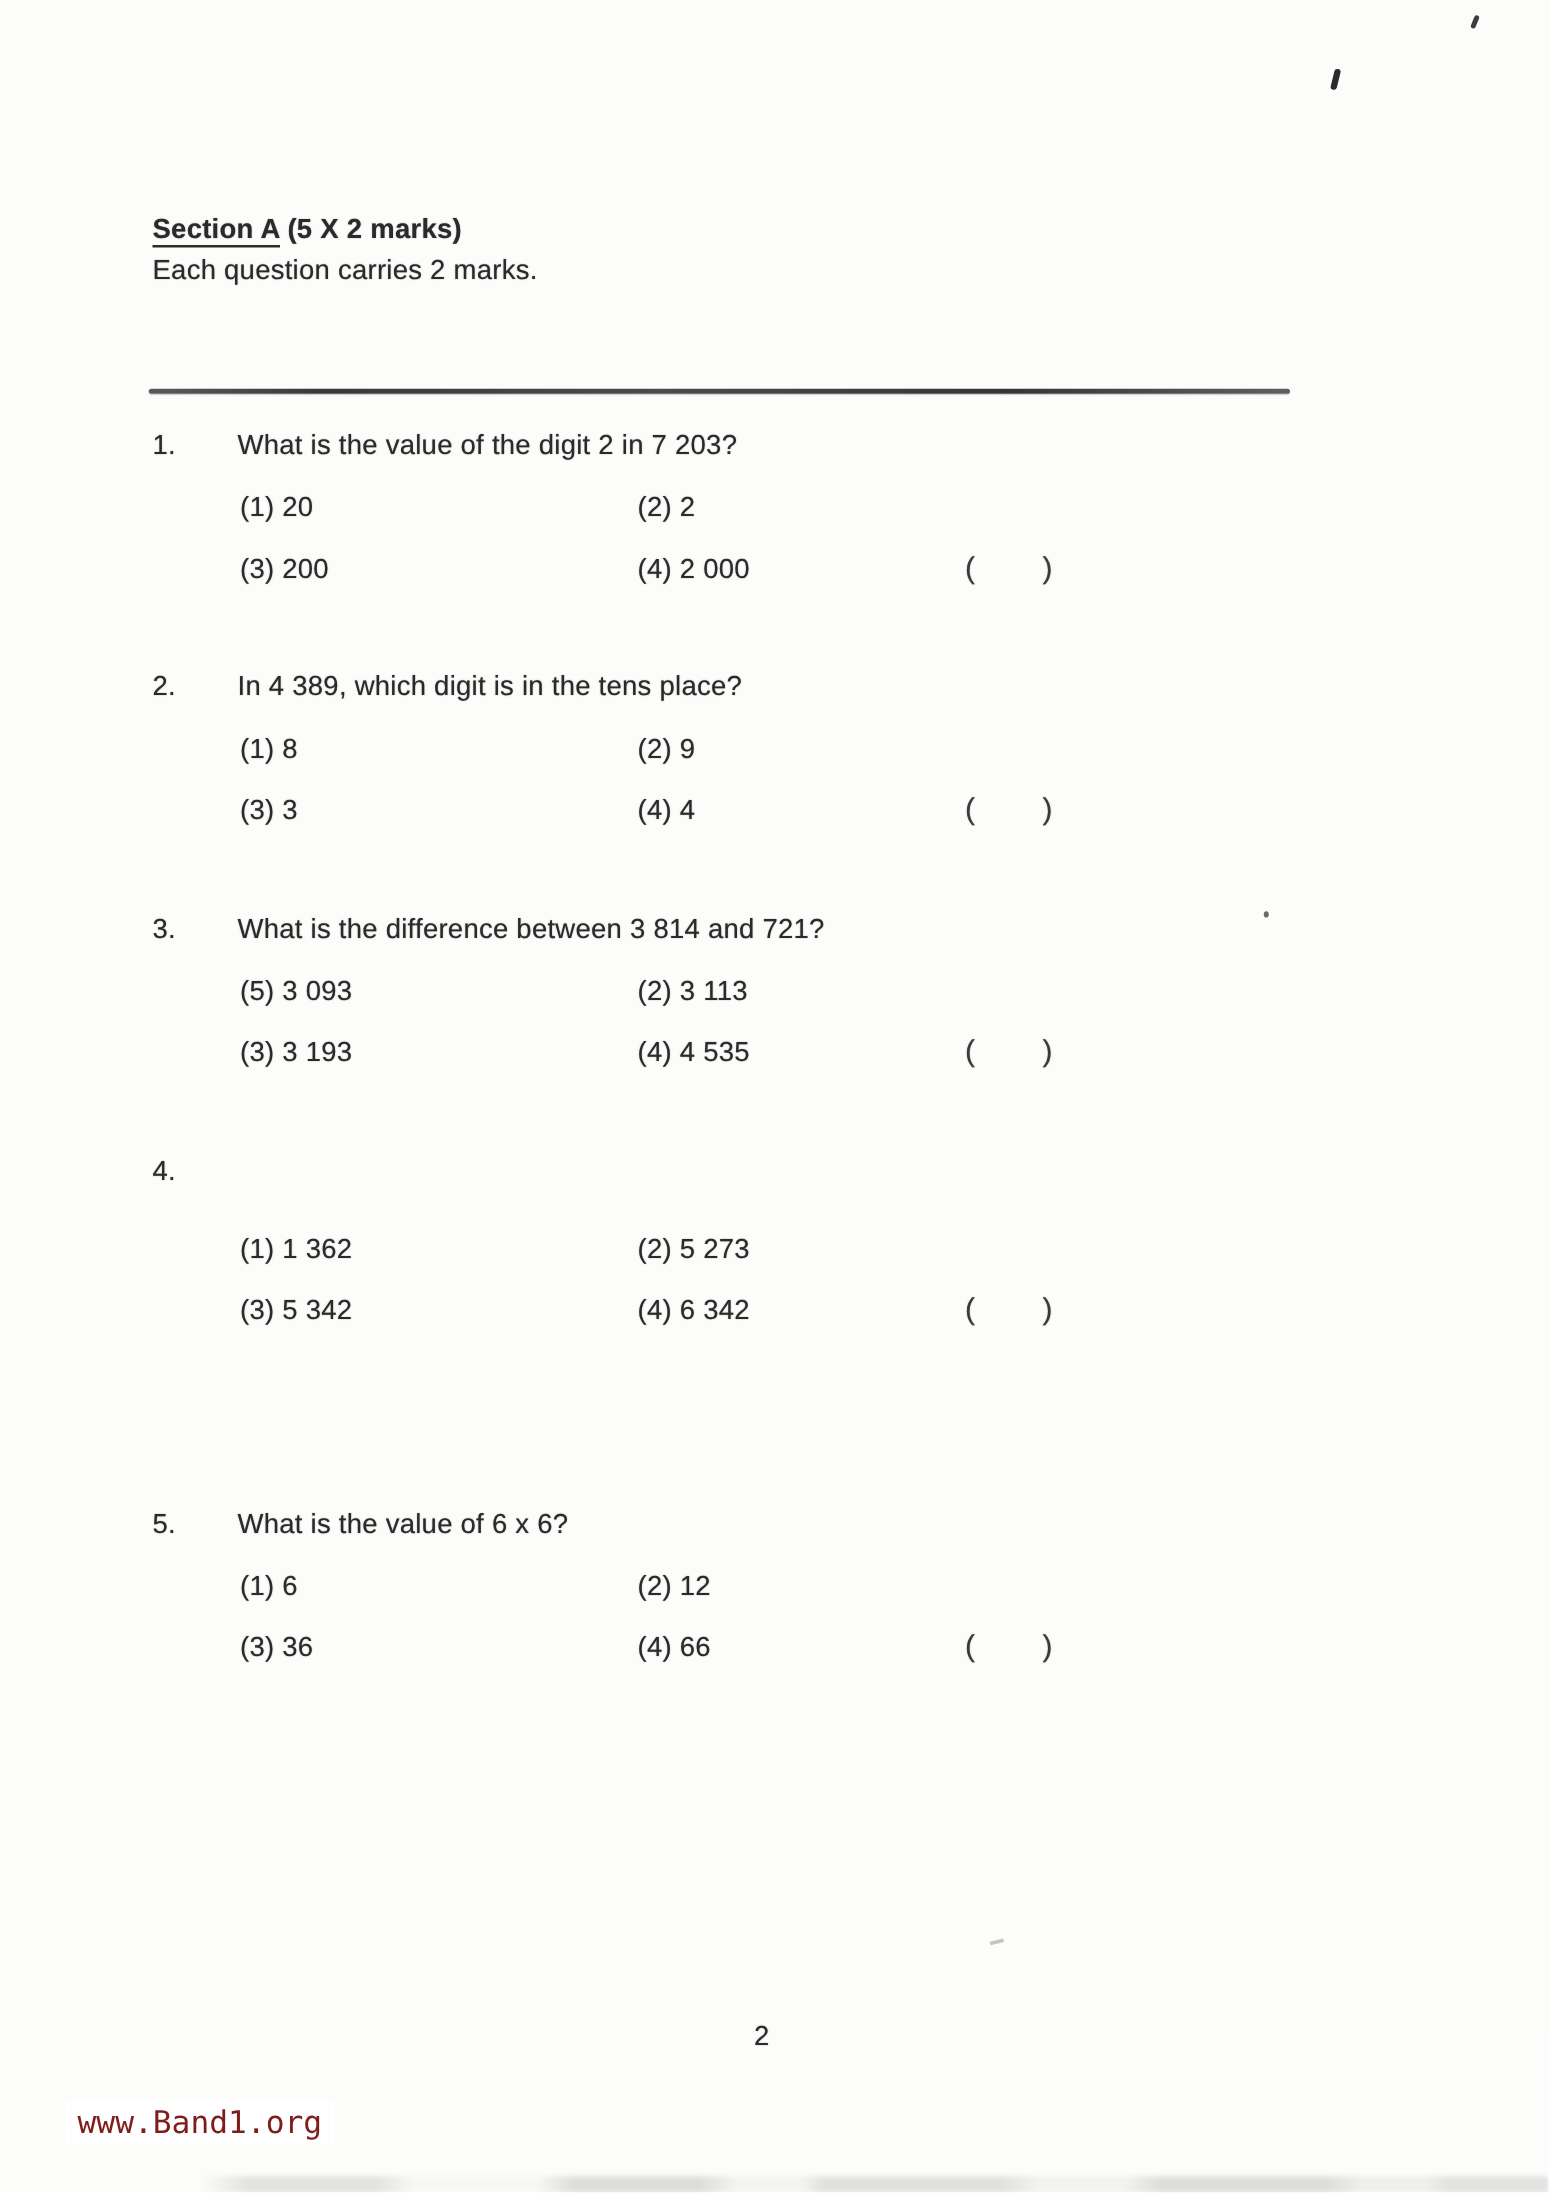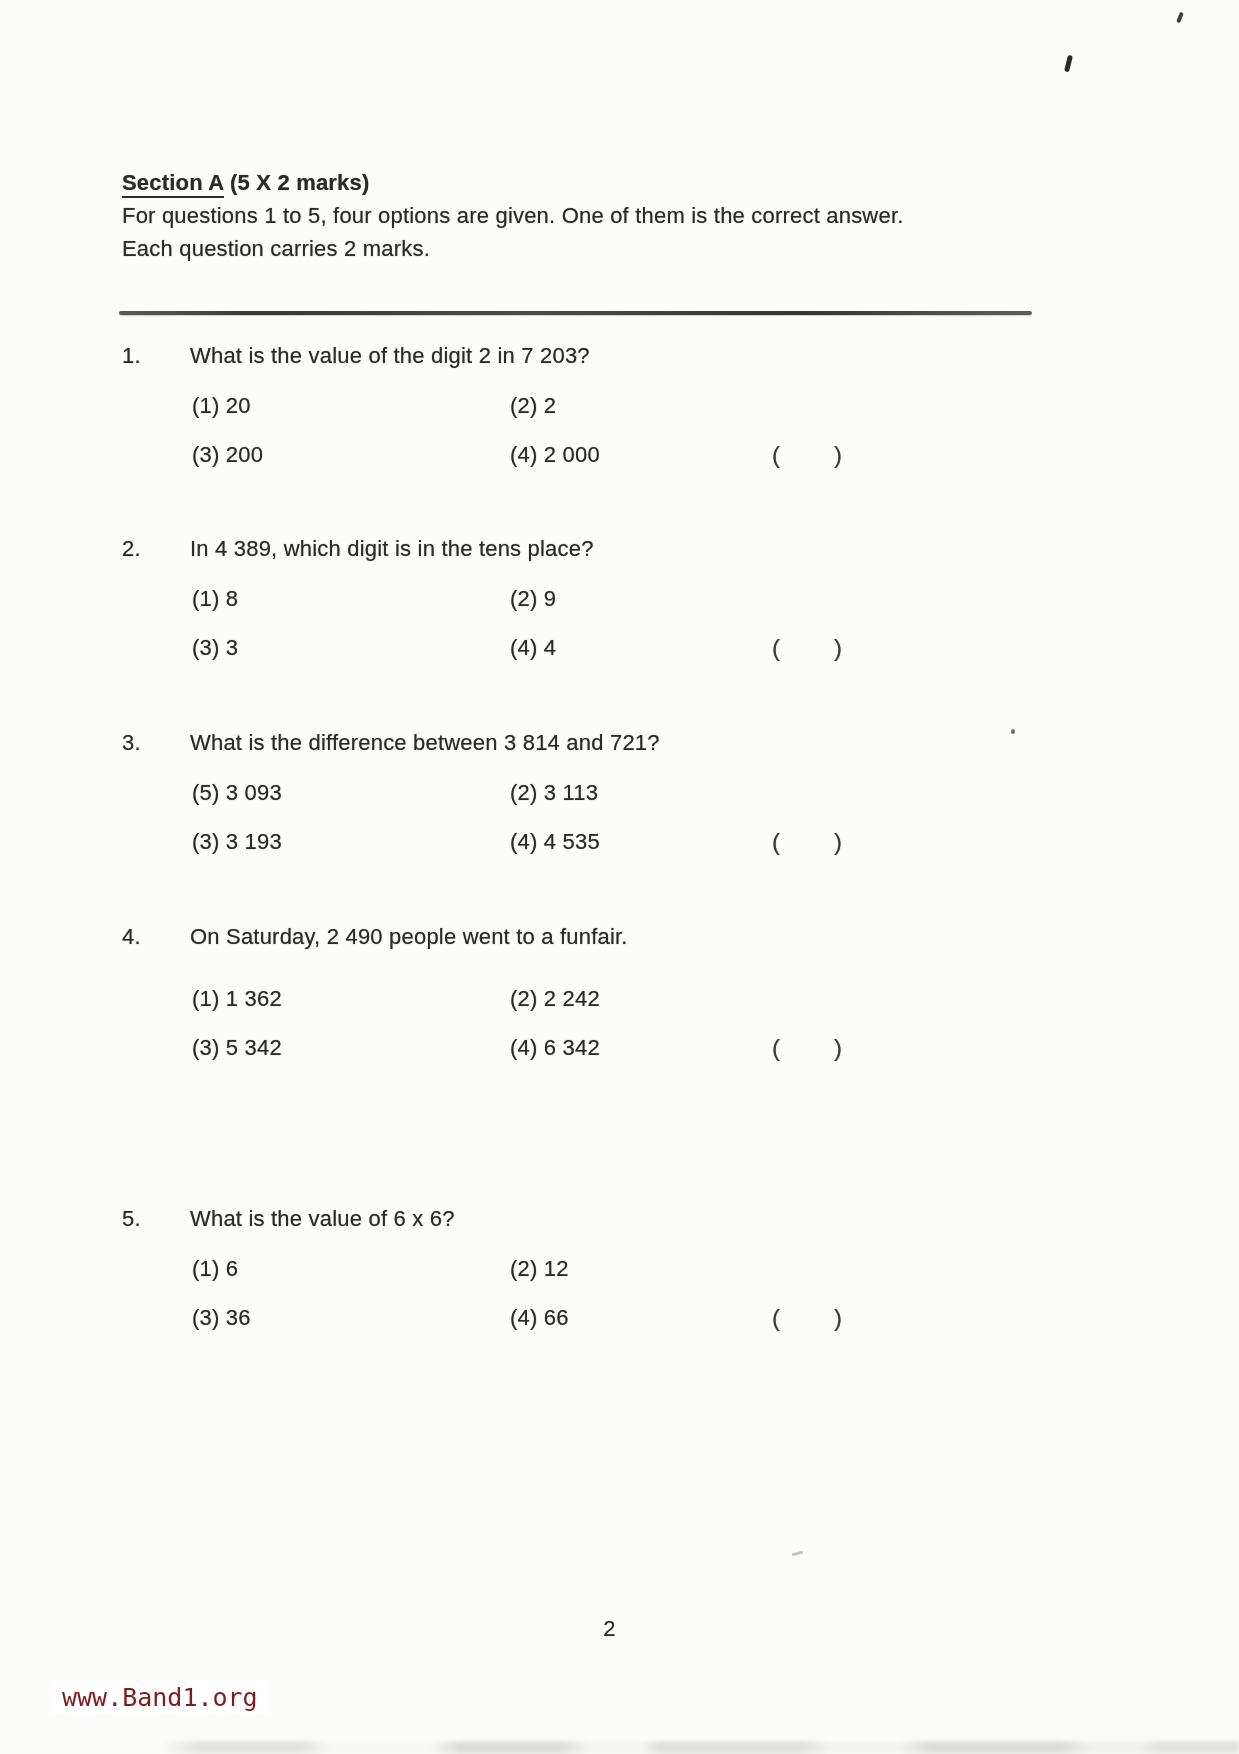--- a/index.html
+++ b/index.html
@@ -84,21 +84,20 @@
 </style>
 </head>
 <body>
 
 <div class="page">
 
   <div class="header">
     <div class="section-title-line scan">
       <span class="underlined">Section A</span><span> (5 X 2 marks)</span>
     </div>
-    <div class="instruction-line scan">For questions 1 to 5, four options are given. One of them is the correct answer.</div>
     <div class="instruction-line scan">Each question carries 2 marks.</div>
   </div>
 
   <div class="divider"></div>
 
   <div class="questions">
       <div class="question">
         <div class="q-row">
           <span class="q-num scan">1.</span>
           <div class="q-body">
@@ -155,27 +154,26 @@
             <span class="opt scan opt-col2">(4) 4 535</span>
             <span class="bracket bracket-open scan">(</span>
             <span class="bracket bracket-close scan">)</span>
           </div>
         </div>
       </div>
       <div class="question">
         <div class="q-row">
           <span class="q-num scan">4.</span>
           <div class="q-body">
-            <div class="q-line scan">On Saturday, 2 490 people went to a funfair.</div>
           </div>
         </div>
         <div class="opts">
           <div class="opt-row">
             <span class="opt scan opt-col1">(1) 1 362</span>
-            <span class="opt scan opt-col2">(2) 2 242</span>
+            <span class="opt scan opt-col2">(2) 5 273</span>
           </div>
           <div class="opt-row">
             <span class="opt scan opt-col1">(3) 5 342</span>
             <span class="opt scan opt-col2">(4) 6 342</span>
             <span class="bracket bracket-open scan">(</span>
             <span class="bracket bracket-close scan">)</span>
           </div>
         </div>
       </div>
       <div class="question">

